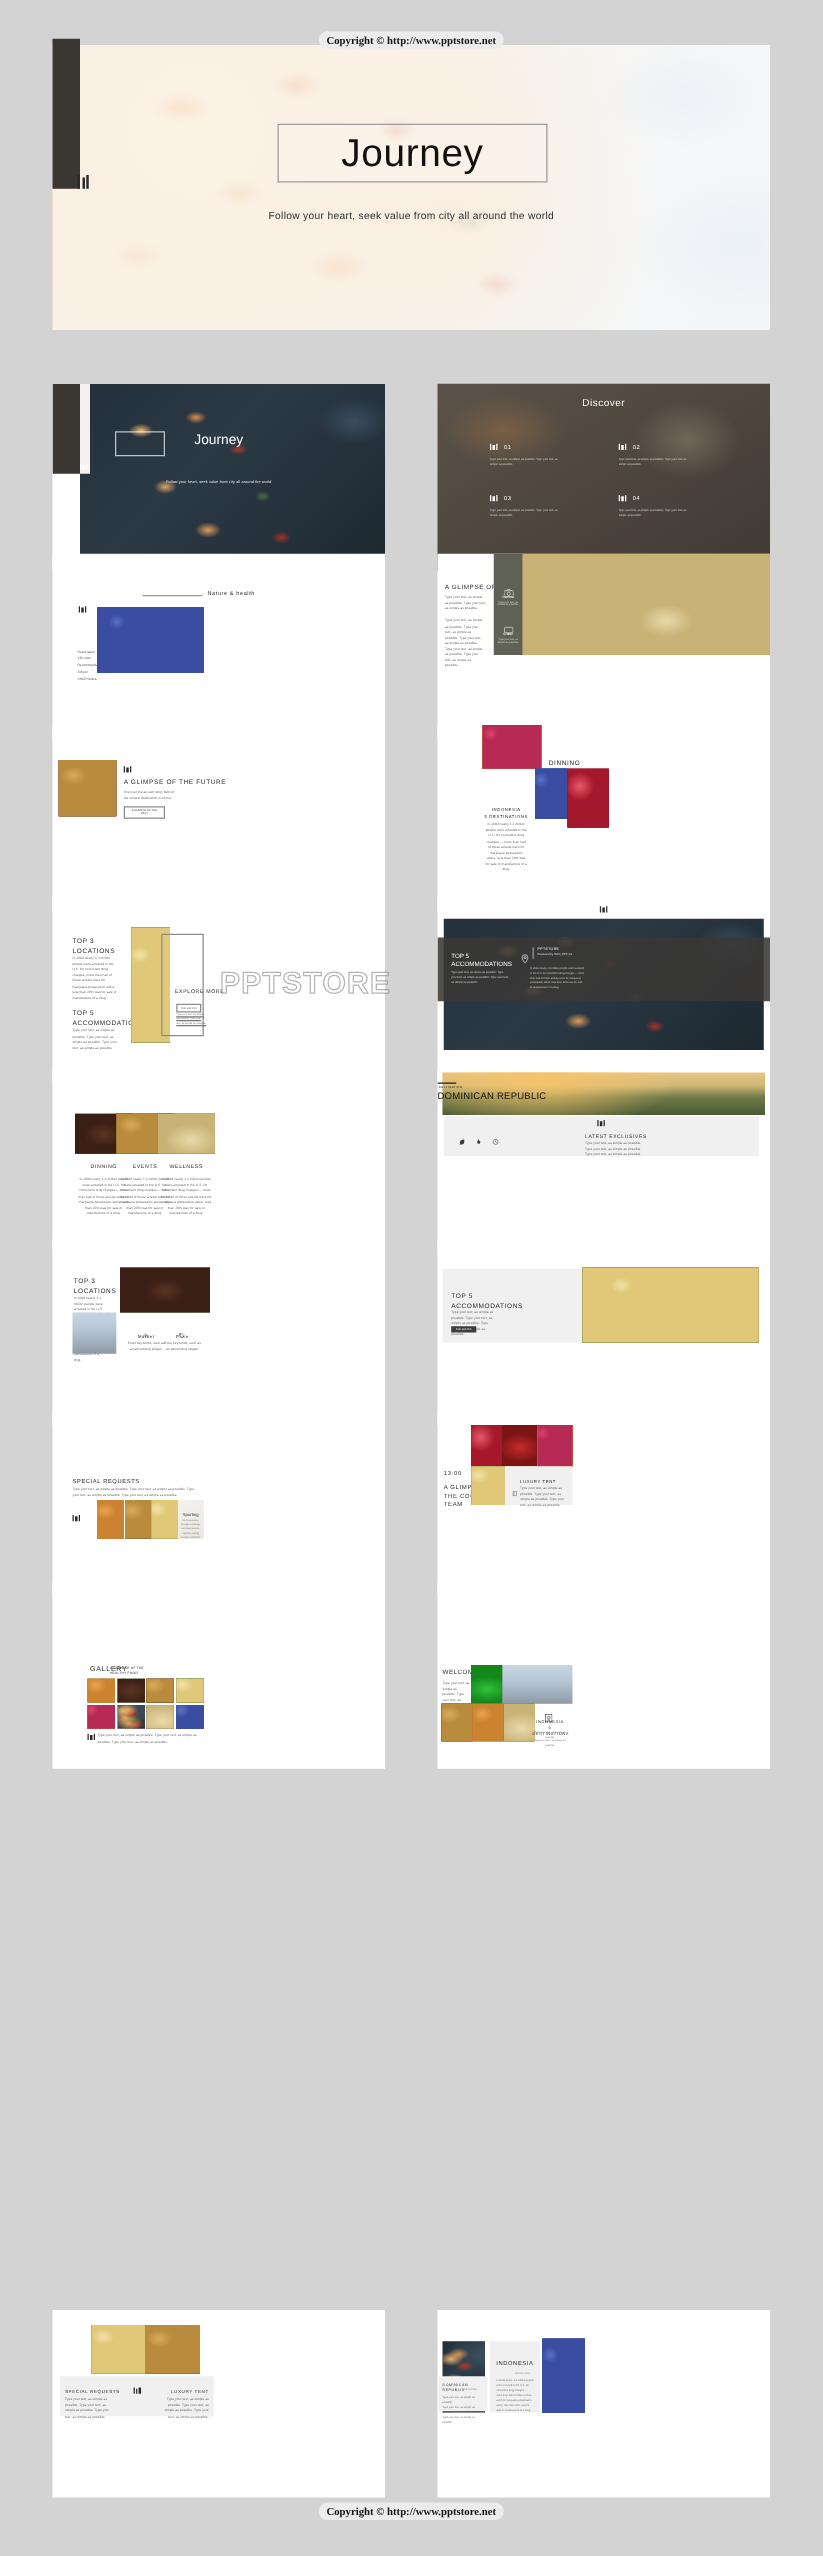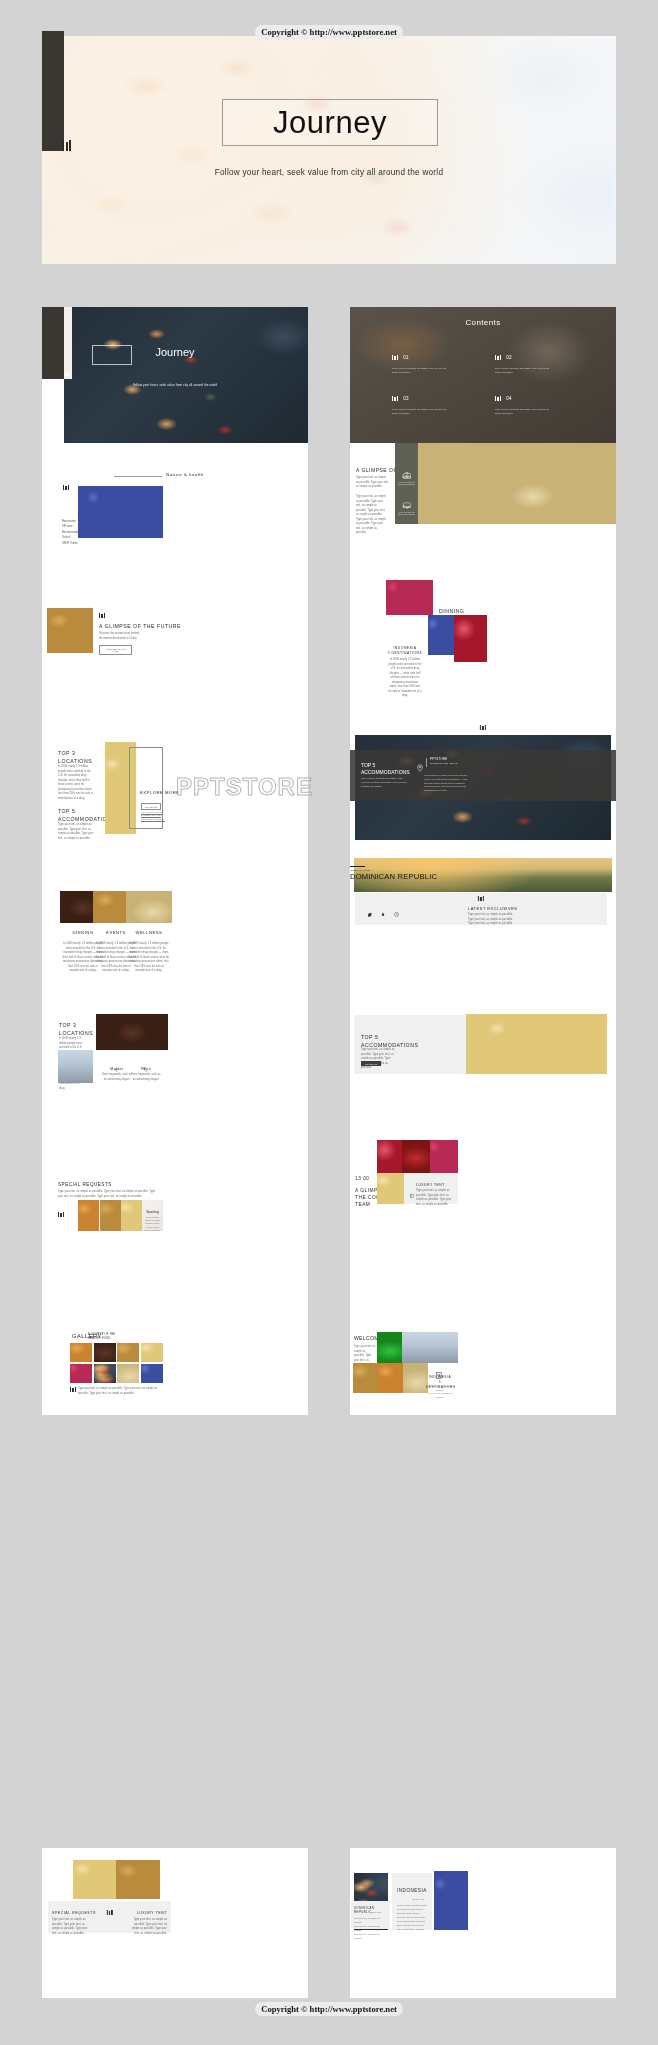--- a/index.html
+++ b/index.html
@@ -246,21 +246,21 @@
         <i></i>
         <i></i>
         <i></i>
       </div>
     <div style="position:absolute;left:50px;top:38px;width:40px;height:20px;border:.7px solid rgba(255,255,255,.7);"></div>
     <div class="white" style="position:absolute;left:0;right:0;top:39px;text-align:center;font-size:11px;">Journey</div>
     <div class="white" style="position:absolute;left:0;right:0;top:76px;text-align:center;font-size:3px;letter-spacing:.1px;opacity:.92;">Follow your heart, seek value from city all around the world</div>
   </div>
 
   <div class="slide w col-r p-contents" style="top:307px;">
-    <div class="white ctr" style="position:absolute;left:0;right:0;top:11px;font-size:8px;letter-spacing:.4px;">Contents</div>
+    <div class="white ctr" style="position:absolute;left:0;right:0;top:11px;font-size:8px;letter-spacing:.4px;">Discover</div>
 
     <div style="position:absolute;left:42px;top:48px;">
       <div style="display:flex;align-items:center;gap:5px;">
         <div class="bars mini-bars w" style="display:inline-flex;gap:1.2px;align-items:flex-end;">
             <i></i>
             <i></i>
             <i></i>
           </div>
         <span class="white" style="font-size:4.6px;letter-spacing:.3px;">01</span>
       </div>

